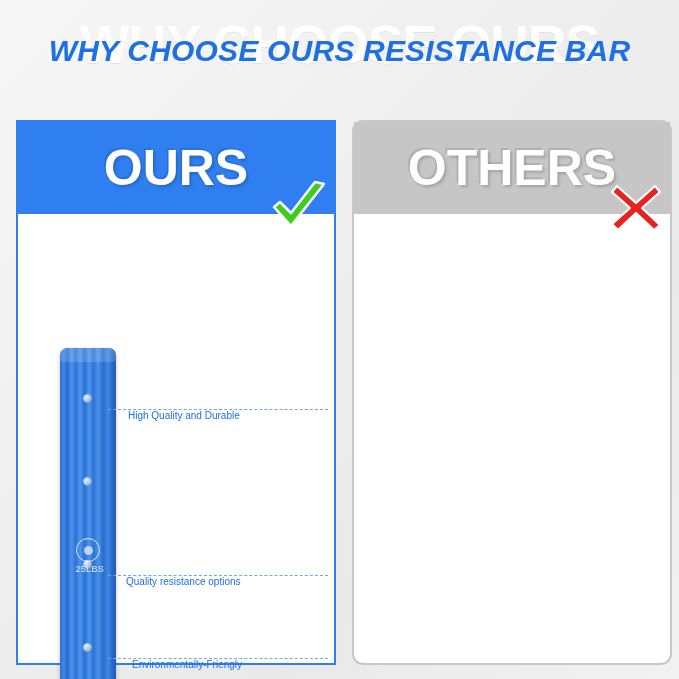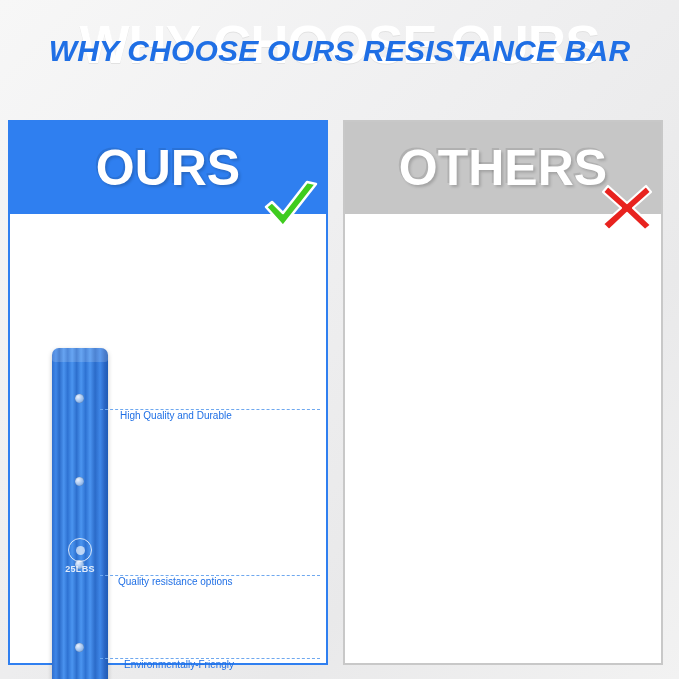--- a/index.html
+++ b/index.html
@@ -58,27 +58,28 @@
   .panel {
     position: absolute;
     top: 120px;
     width: 320px;
     height: 545px;
     background: #ffffff;
     border: 2px solid;
     box-sizing: border-box;
   }
   .panel-ours {
-    left: 8px;
+    left: 16px;
     border-color: #2f7ff0;
     padding-left: 32px;
   }
   .panel-others {
-    left: 343px;
+    left: 352px;
     border-color: #c8c8c8;
+    border-radius: 11px;
   }
   .panel-head {
     position: absolute;
     left: 0;
     top: 0;
     width: 100%;
     height: 92px;
     box-sizing: border-box;
   }
   .panel-head.ours { background: #2f7ff0; }
@@ -176,23 +177,24 @@
     left: 50%;
     top: 50%;
     width: 9px;
     height: 9px;
     margin: -4.5px 0 0 -4.5px;
     border-radius: 50%;
     background: rgba(255,255,255,0.65);
   }
   .logo-weight {
     font-size: 9px;
-    font-weight: bold;
+    font-weight: normal;
     letter-spacing: 0.3px;
     color: rgba(255,255,255,0.85);
+    text-align: right;
   }
 
   
   .feature {
     position: absolute;
     height: 16px;
   }
   .feature-line {
     position: absolute;
     top: 7px;

